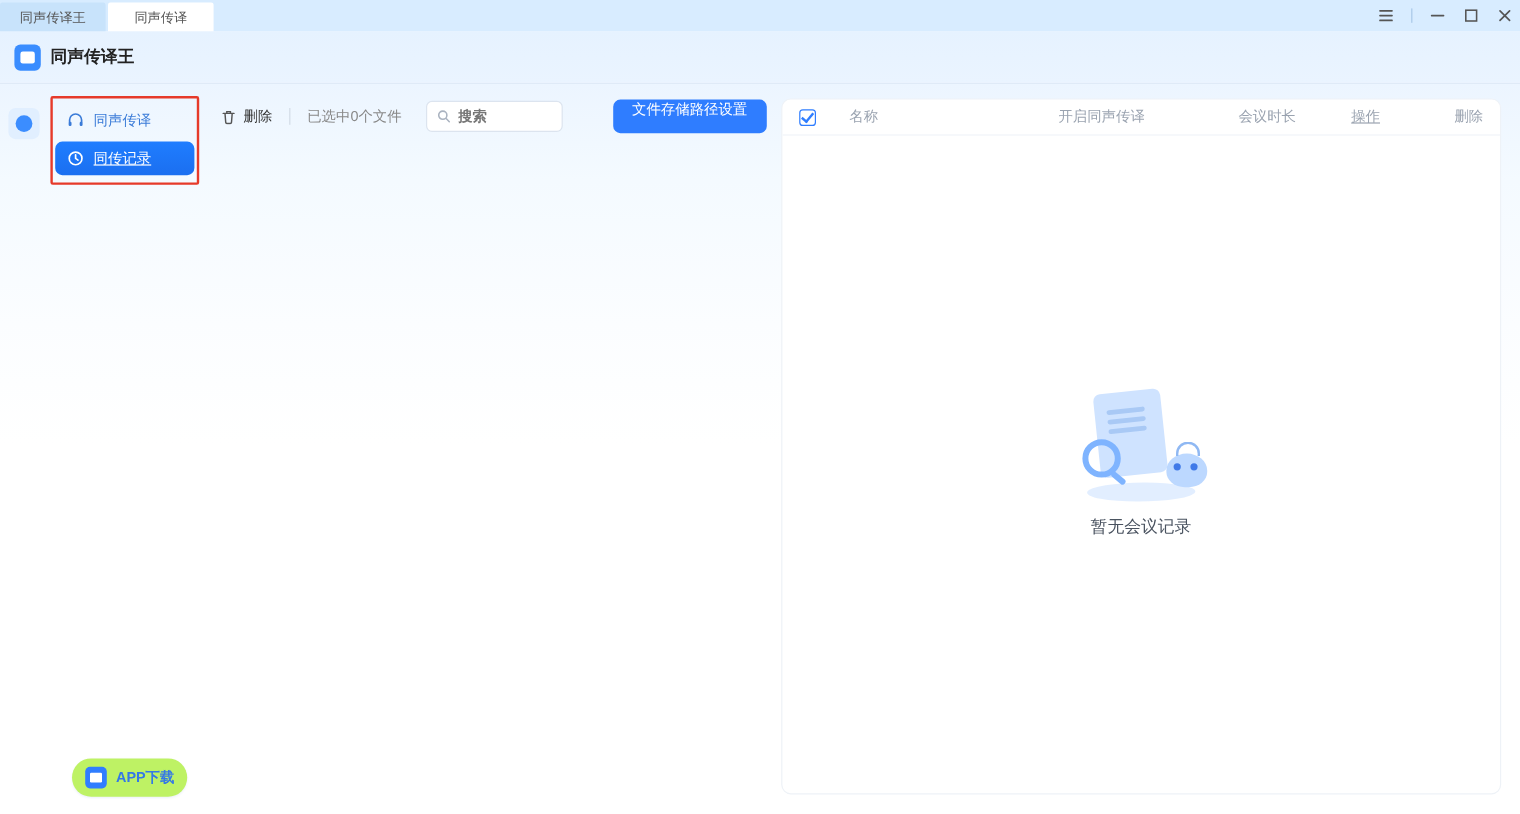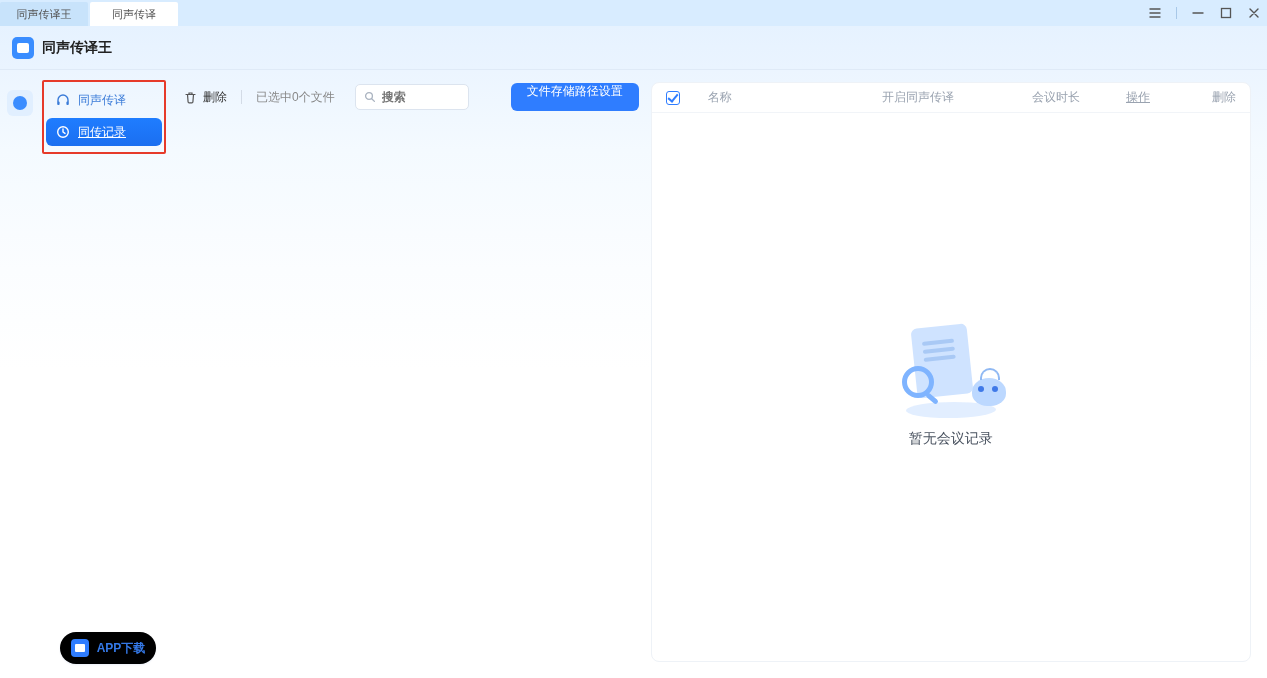--- a/index.html
+++ b/index.html
@@ -112,21 +112,21 @@
     }
     .navicon { width:14px; height:14px; display:flex; align-items:center; justify-content:center; }
 
     
     .appdl {
       position: absolute;
       left: 60px;
       bottom: 14px;
       width: 96px; height: 32px;
       border-radius: 16px;
-      background: #000000;
+      background: #bef264;
       display:flex; align-items:center; justify-content:center;
       gap:8px;
       font-size:12px; font-weight:700; color:#3478e6;
       cursor:pointer;
       box-shadow: 0 1px 2px rgba(0,60,160,.08);
     }
     .appdl .ic{width:18px;height:18px;background:#2f7dff;border-radius:4px;display:flex;align-items:center;justify-content:center;}
     .appdl .ic div{width:10px;height:8px;background:#fff;border-radius:1px;}
 
     

